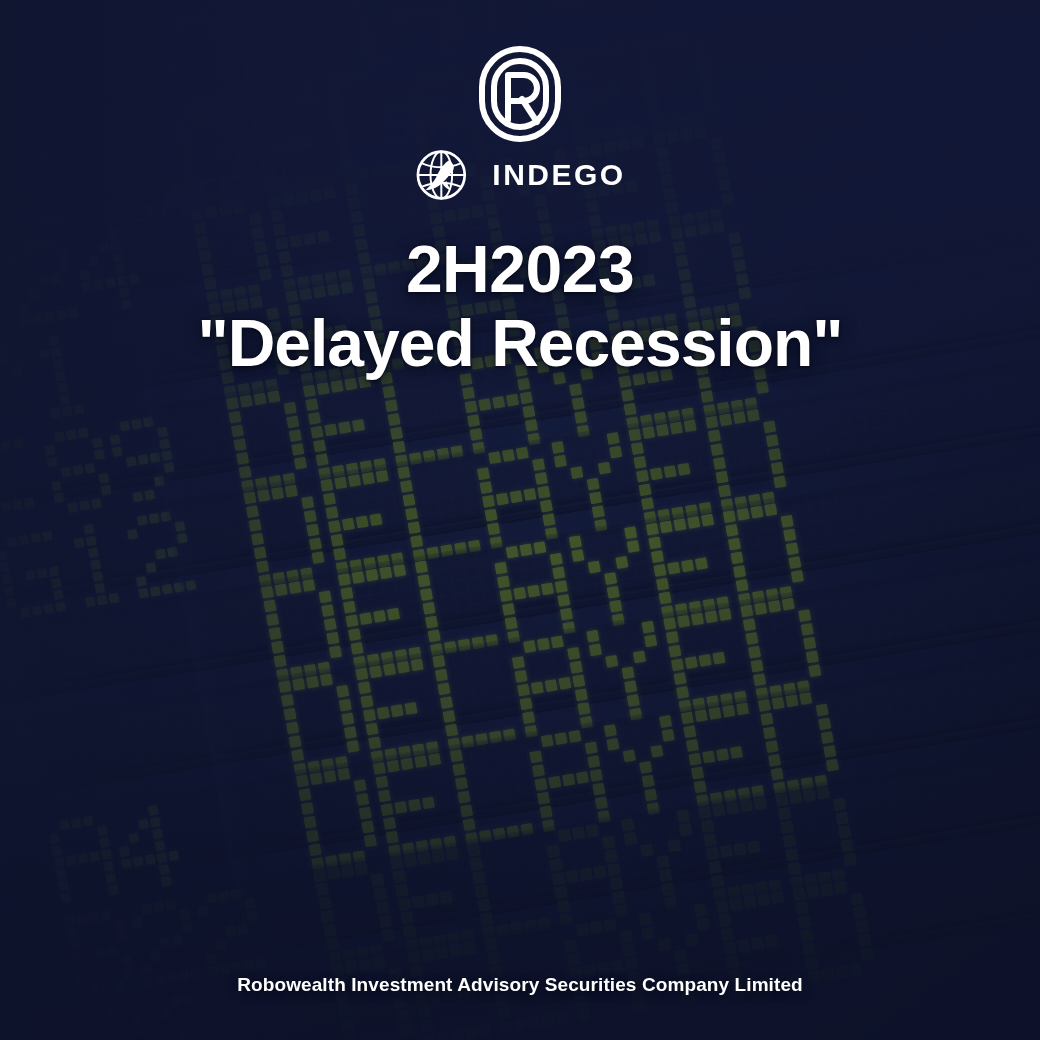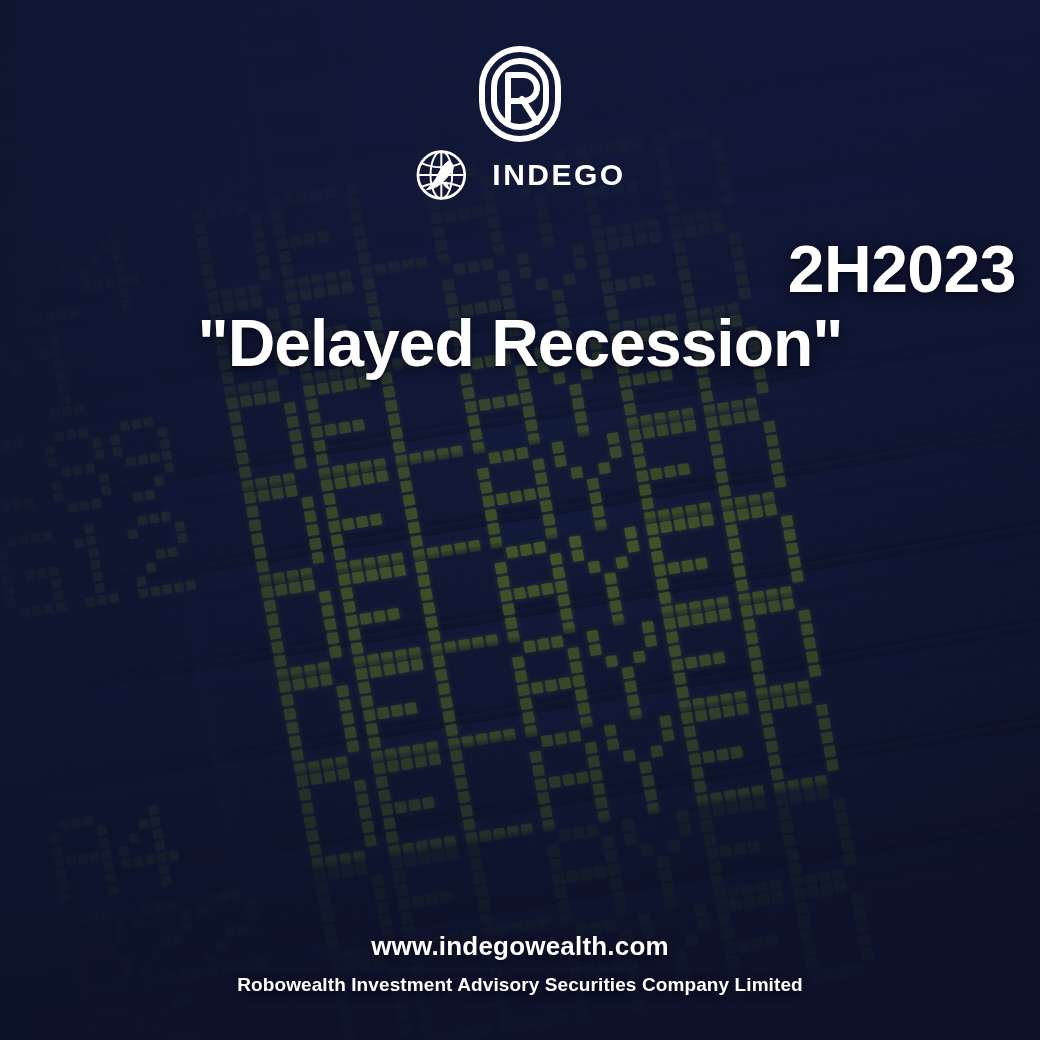--- a/index.html
+++ b/index.html
@@ -157,21 +157,21 @@
   .title-block {
     position: absolute; left: 0; right: 0; top: 236px;
     text-align: center;
     color: #ffffff;
     font-weight: 800;
     line-height: 1.03;
     text-shadow: 0 3px 16px rgba(5,8,22,0.75), 0 1px 3px rgba(5,8,22,0.9);
     padding: 0 24px;
   }
   .t-line1 { font-size: 66px; letter-spacing: -0.5px; }
-  .t-line2 { font-size: 66px; letter-spacing: -0.5px; text-align: right; }
+  .t-line2 { font-size: 66px; letter-spacing: -0.5px; }
   .t-line3 { font-size: 66px; letter-spacing: -1px; margin-top: 6px; }
 
   .footer {
     position: absolute; left: 0; right: 0; bottom: 44px;
     text-align: center; color: #ffffff;
   }
   .f-url {
     font-size: 26px; font-weight: 700; letter-spacing: 0.2px;
     text-shadow: 0 2px 10px rgba(5,8,22,0.85);
   }
@@ -4013,18 +4013,17 @@
       </svg>
       <span class="brand-name">INDEGO</span>
     </div>
 
     <div class="title-block">
       <div class="t-line2">2H2023</div>
       <div class="t-line3">"Delayed Recession"</div>
     </div>
 
     <div class="footer">
-      <div class="f-url">www.indegowealth.com</div>
       <div class="f-company">Robowealth Investment Advisory Securities Company Limited</div>
     </div>
 
   </div>
 </div>
 
 </body></html>

